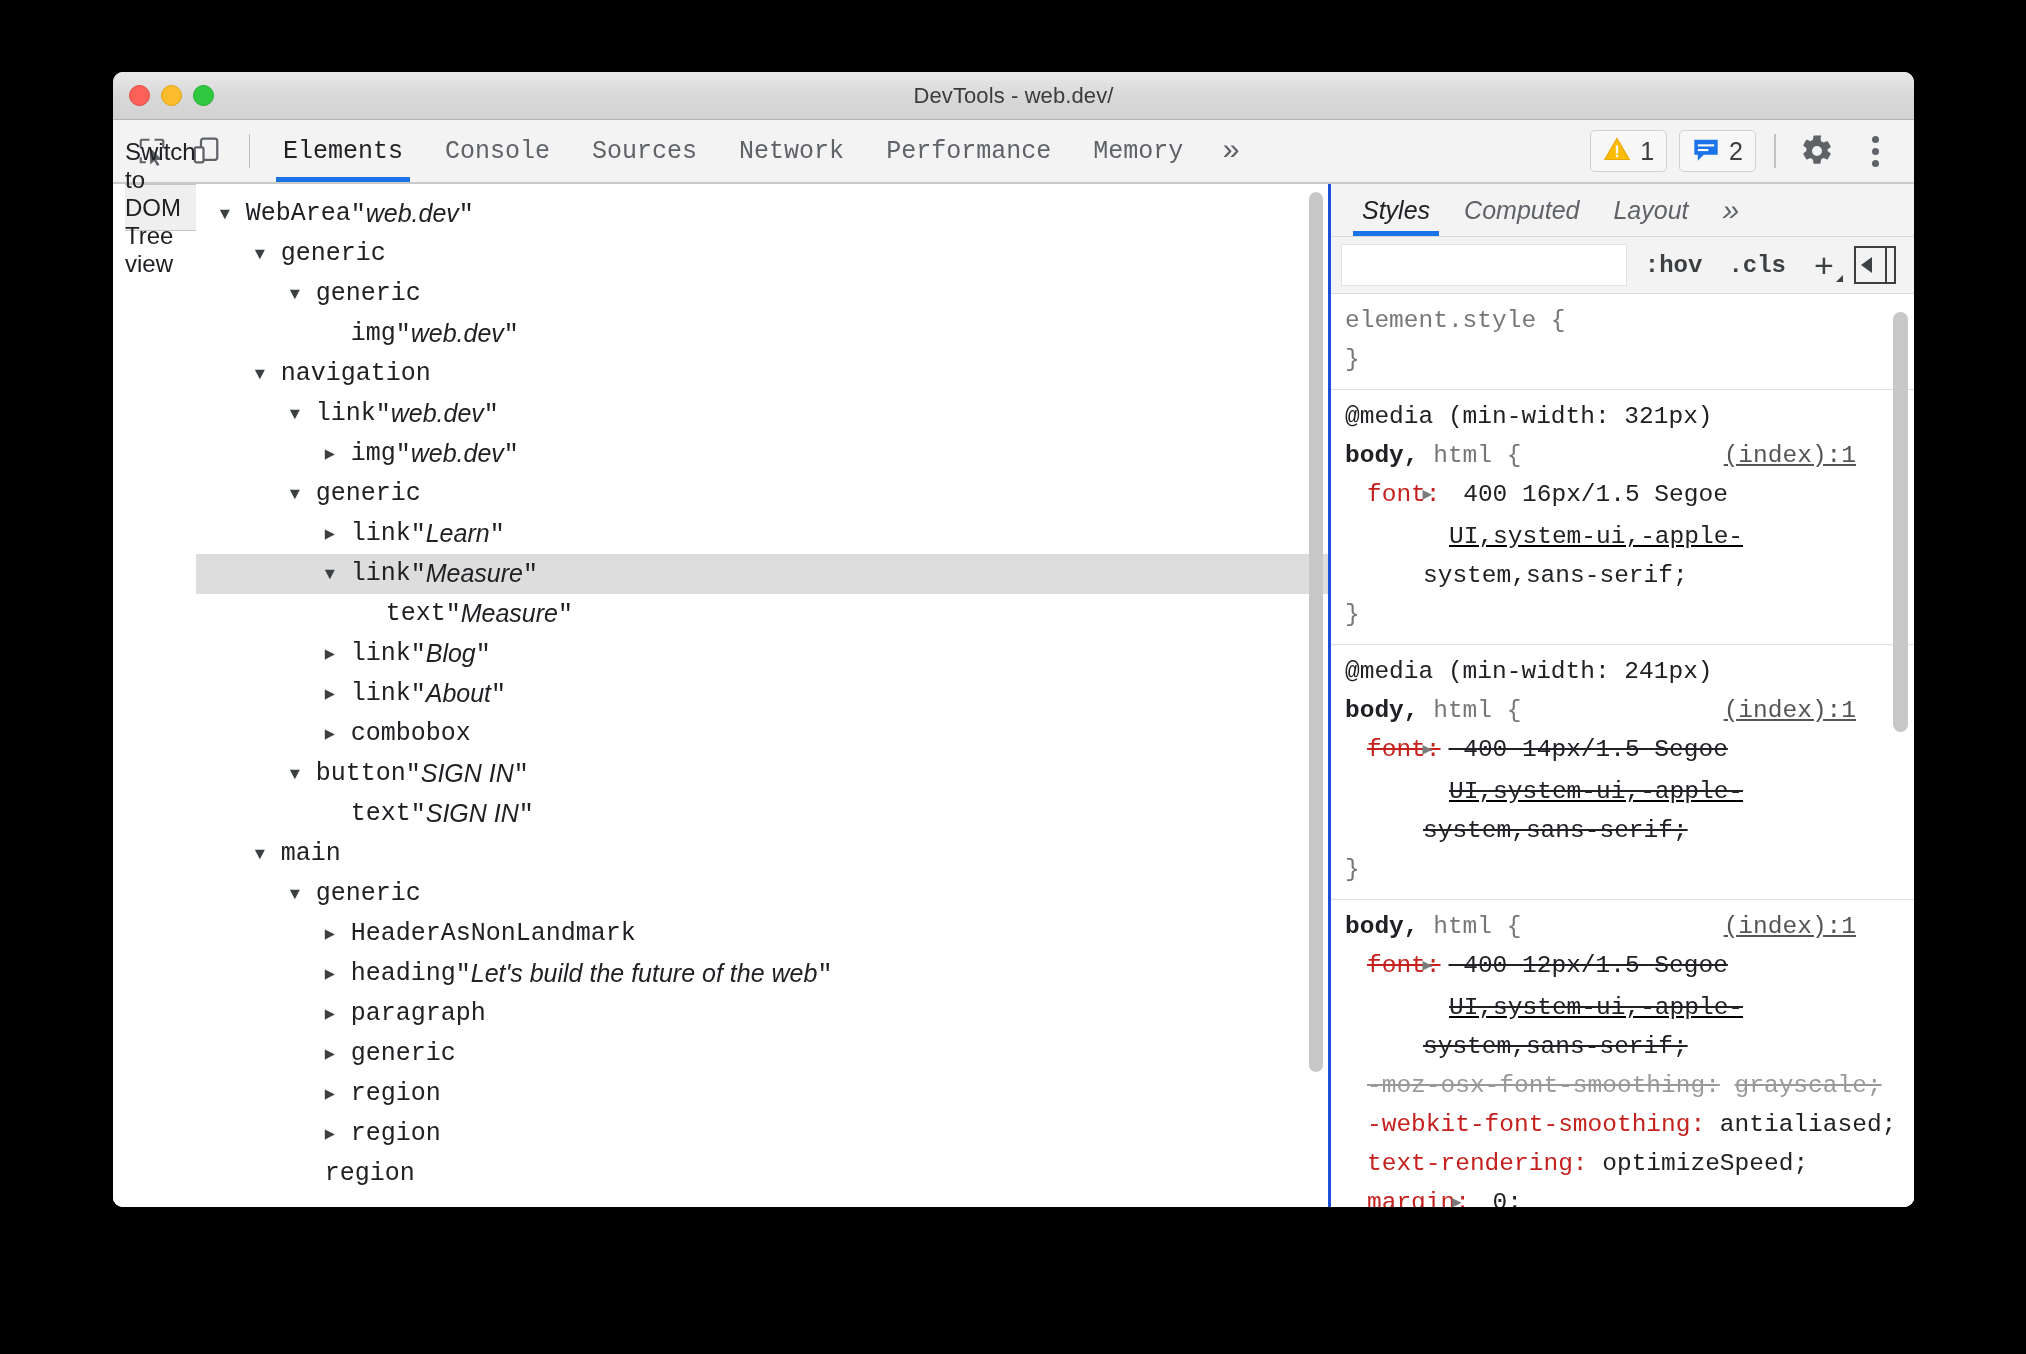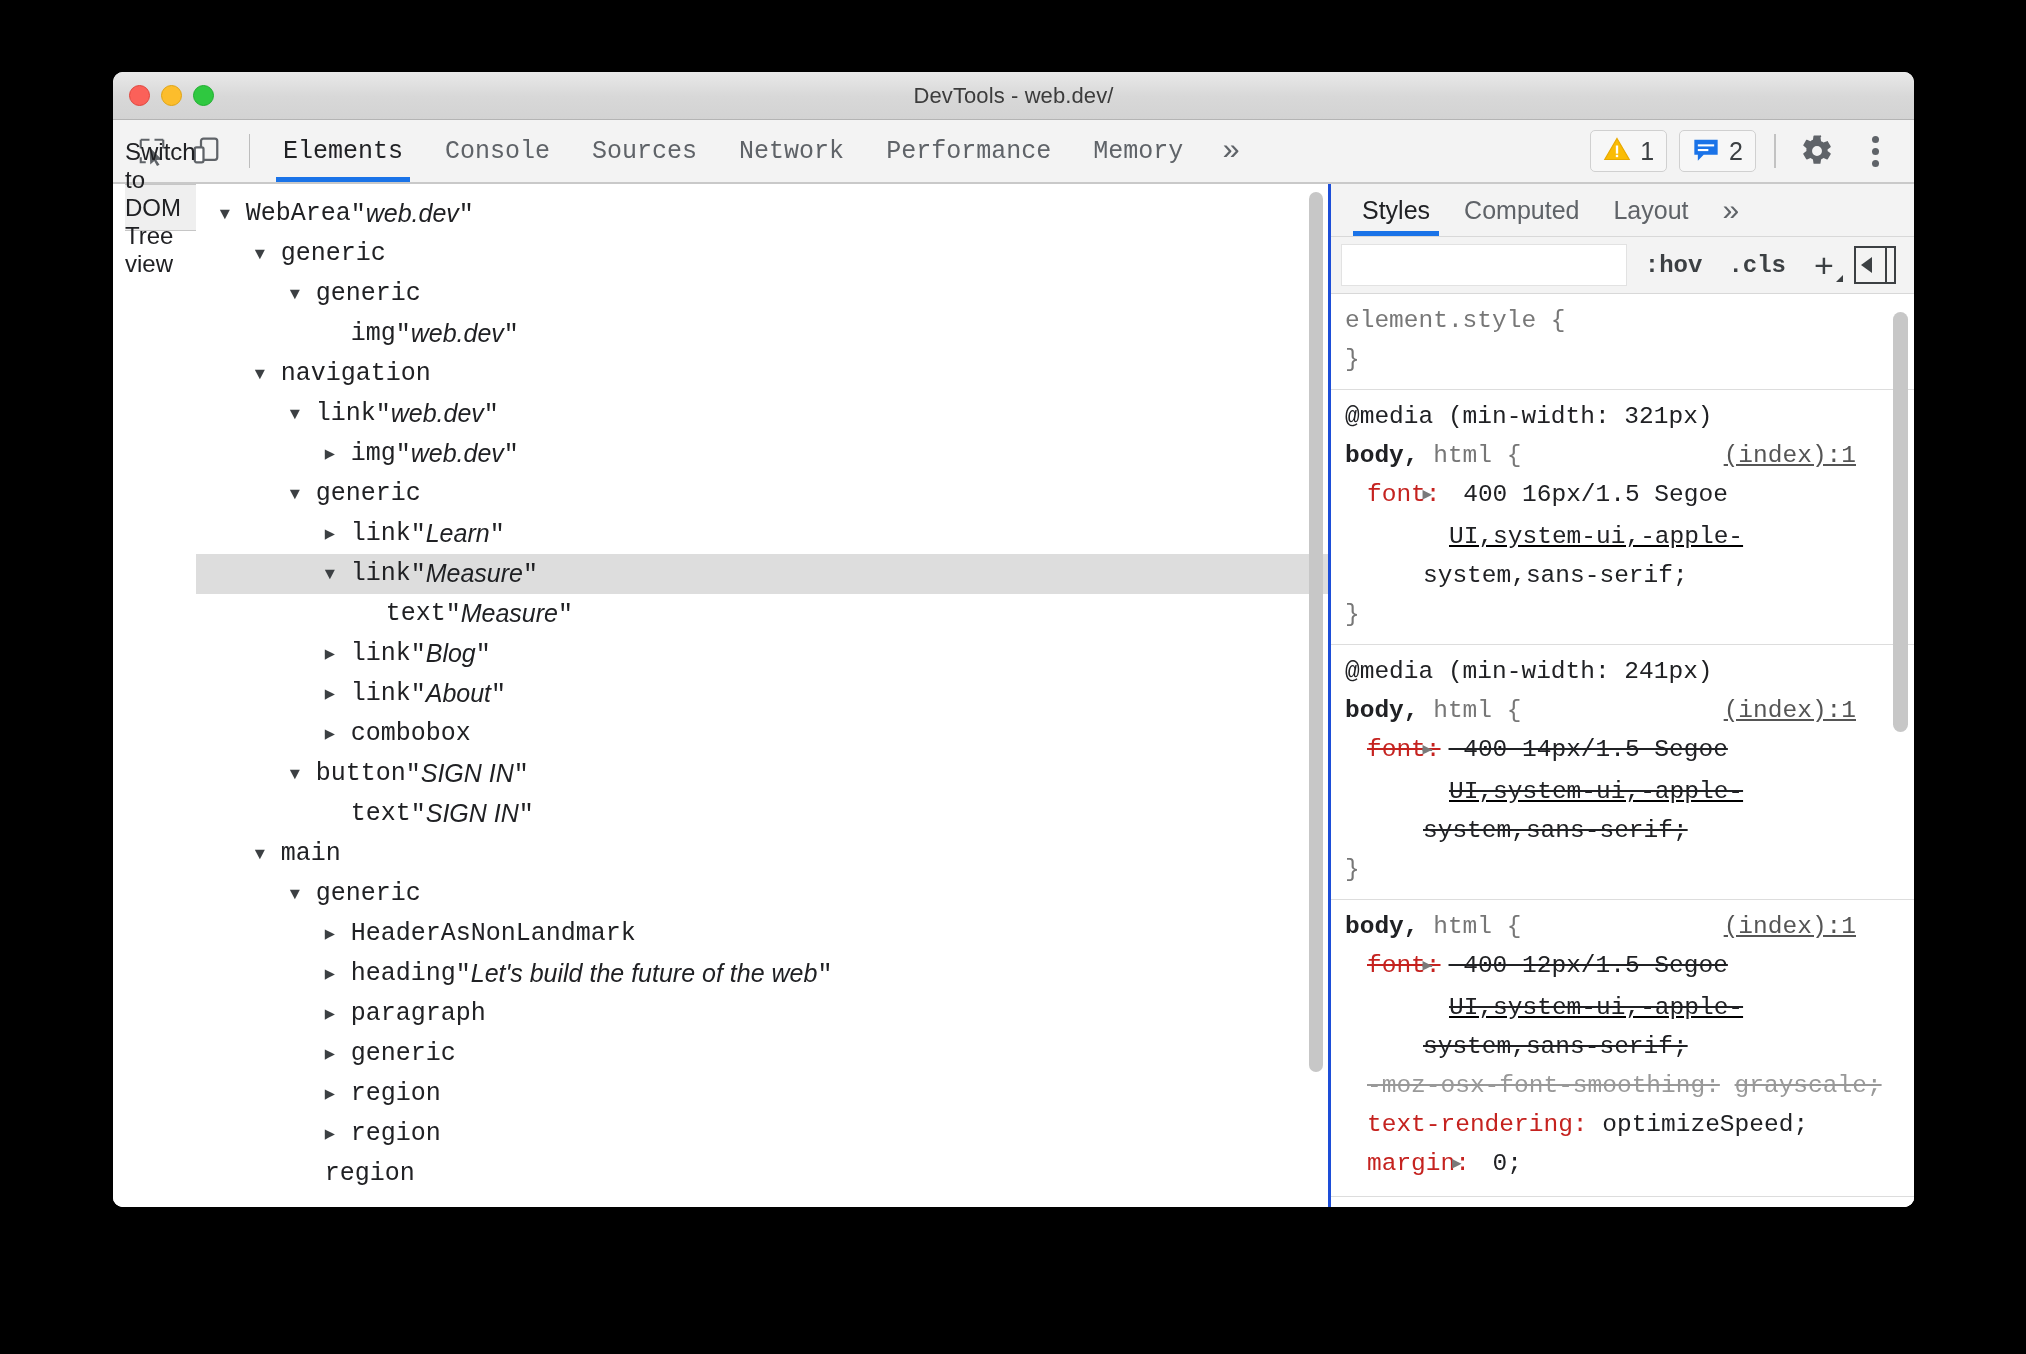--- a/index.html
+++ b/index.html
@@ -275,20 +275,21 @@
     position: relative;
   }
   .sidebar-tabs {
     flex: 0 0 52px;
     height: 52px;
     background: #f3f3f3;
     display: flex;
     align-items: stretch;
     border-bottom: 1px solid #d8d8d8;
     padding-left: 14px;
+    font-style: italic;
   }
   .stab {
     position: relative;
     display: flex;
     align-items: center;
     padding: 0 17px;
     font-size: 25px;
     color: #5f6368;
     font-family: "Liberation Sans", sans-serif;
     white-space: nowrap;
@@ -676,20 +677,21 @@
                 <div class="cssline cont"><span class="value strike">UI,system-ui,-apple-</span></div>
                 <div class="cssline cont2"><span class="value strike">system,sans-serif;</span></div>
                 <div class="cssline"><span class="brace">}</span></div>
               </div>
               <div class="rule">
                 <div class="cssline"><span class="sel-bold">body, </span><span class="sel-gray">html </span><span class="brace">{</span><span class="origin">(index):1</span></div>
                 <div class="cssline ind1"><span class="prop strike">font:</span><span class="expander strike">▶</span><span class="value strike"> 400 12px/1.5 Segoe</span></div>
                 <div class="cssline cont"><span class="value strike">UI,system-ui,-apple-</span></div>
                 <div class="cssline cont2"><span class="value strike">system,sans-serif;</span></div>
                 <div class="cssline ind1"><span class="prop-gray strike">-moz-osx-font-smoothing:</span> <span class="value-gray strike">grayscale;</span></div>
+                <div class="cssline ind1"><span class="prop">-webkit-font-smoothing:</span> <span class="value">antialiased;</span></div>
                 <div class="cssline ind1" style="text-indent: -22px;"><span class="prop">text-rendering:</span> <span class="value">optimizeSpeed;</span></div>
                 <div class="cssline ind1"><span class="prop">margin:</span><span class="expander">▶</span><span class="value"> 0;</span></div>
               </div>
             </div>
           <div class="right-scrollbar">
             <div class="right-thumb"></div>
           </div>
         </div>
       </div>
 

